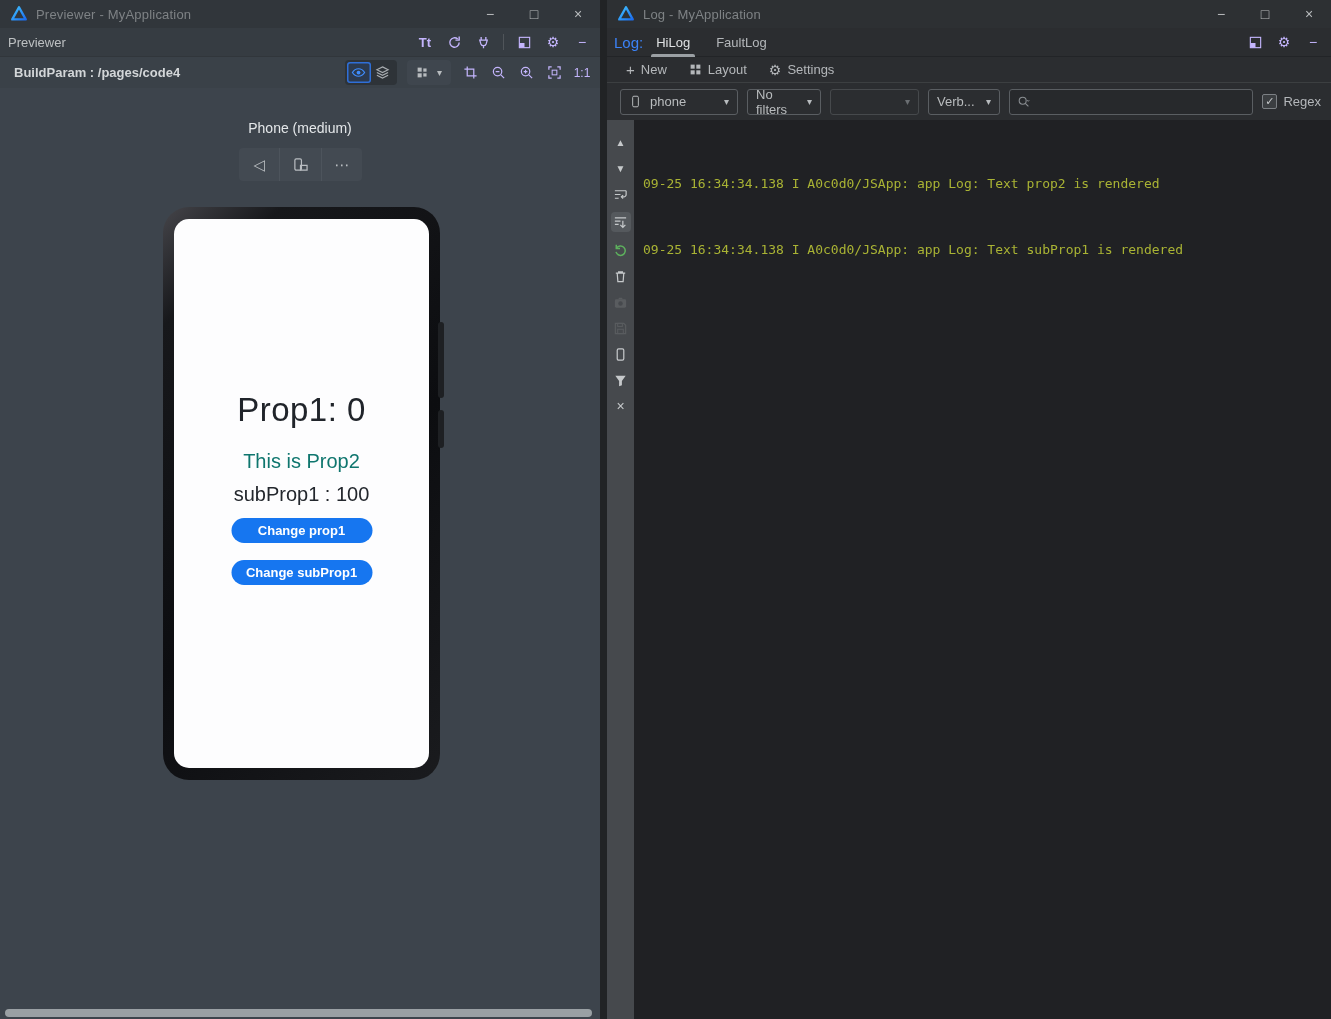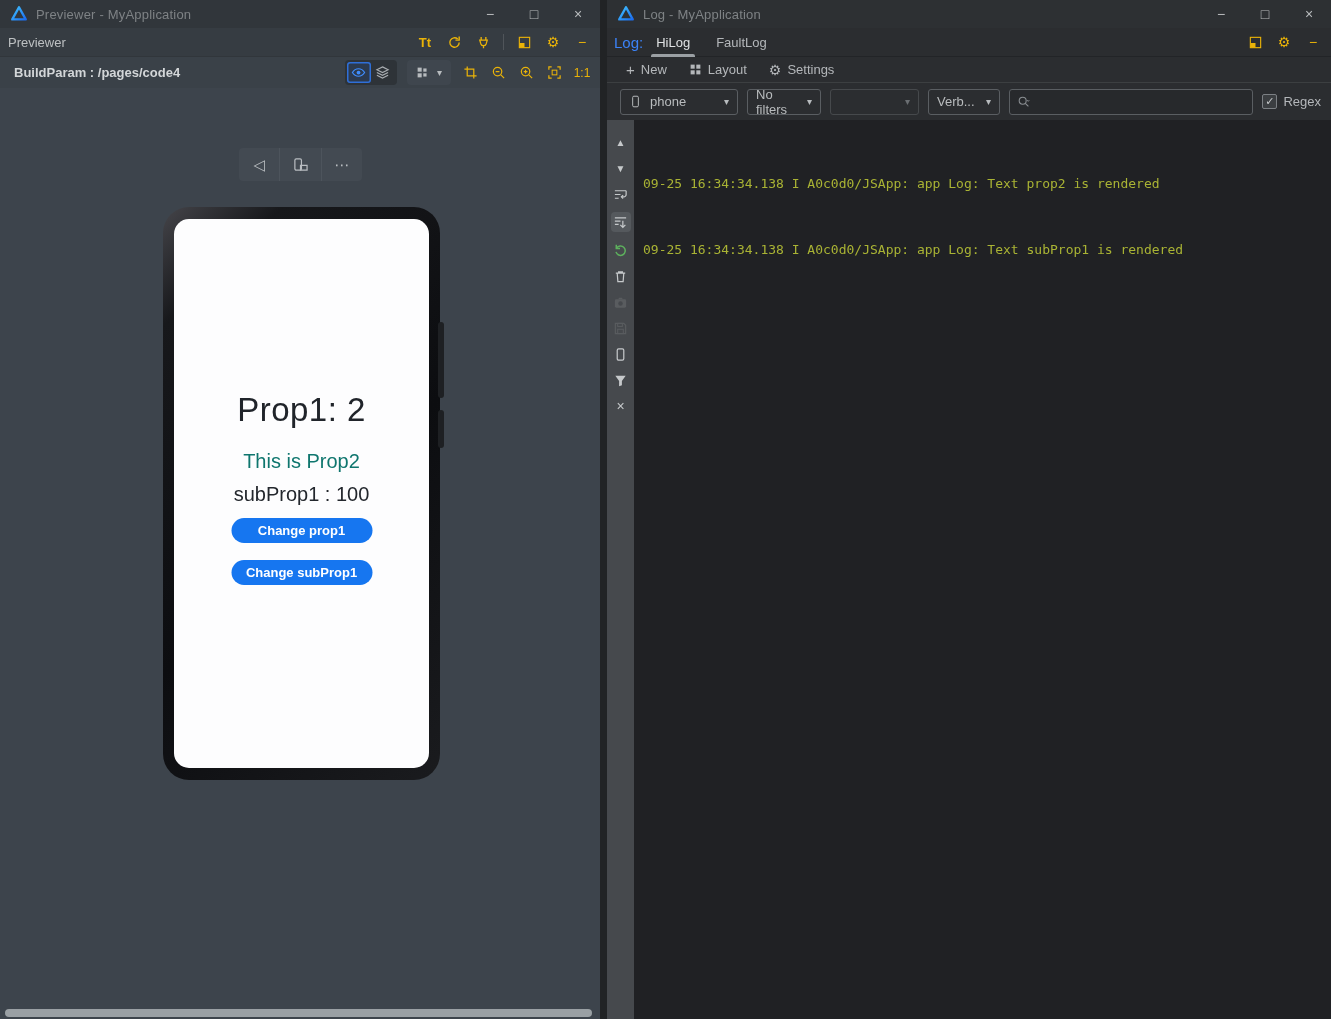--- a/index.html
+++ b/index.html
@@ -21,21 +21,21 @@
   .win-ctrl { width:44px; height:28px; display:flex; align-items:center; justify-content:center;
               color:#b9bcbe; font-size:14px; cursor:default; }
 
   
   .tabrow { height:29px; display:flex; align-items:center; flex:0 0 auto; }
   .win-left  .tabrow { background:#363c42; border-bottom:1px solid #31363b; }
   .win-right .tabrow { background:#2b2d30; border-bottom:1px solid #222427; }
   .tab-label { font-size:13px; color:#bdc0c2; padding:0 8px; }
   .tabrow-icons { margin-left:auto; display:flex; align-items:center; gap:11px; padding-right:9px; }
   .tool-ic { width:18px; height:18px; display:flex; align-items:center; justify-content:center;
-             color:#eab308; font-size:14px; }
+             color:#c4b5fd; font-size:14px; }
   .tool-ic svg { width:15px; height:15px; }
   .v-div { width:1px; height:16px; background:#50555a; }
 
   .log-label { font-size:15px; color:#3b82f6; padding-left:7px; }
   .log-tab { font-size:13px; color:#b4b7ba; padding:0 13px; height:29px; display:flex; align-items:center; position:relative; }
   .log-tab.active { color:#dfe1e3; }
   .log-tab.active::after { content:""; position:absolute; left:8px; right:8px; bottom:0; height:3px; background:#9ba0a4; border-radius:2px 2px 0 0; }
 
   
   .buildrow { height:31px; display:flex; align-items:center; background:#3a4148; flex:0 0 auto; padding-left:14px; }
@@ -216,37 +216,38 @@
           <svg viewBox="0 0 16 16">
               <path d="M2 5V2h3M11 2h3v3M14 11v3h-3M5 14H2v-3" fill="none" stroke="currentColor" stroke-width="1.3"></path>
               <rect x="5.5" y="5.5" width="5" height="5" fill="none" stroke="currentColor" stroke-width="1.1"></rect>
             </svg>
         </div>
         <div class="tool-ic" style="font-size:12px">1:1</div>
       </div>
     </div>
 
     <div class="preview-area">
+      <div class="device-label">Phone (medium)</div>
 
       <div class="nav-group">
         <div class="nav-cell">◁</div>
         <div class="nav-cell">
           <svg viewBox="0 0 18 16">
               <rect x="3" y="2" width="7" height="12" rx="1.5" fill="none" stroke="currentColor" stroke-width="1.3"></rect>
               <path d="M9 9h7v5H9z" fill="none" stroke="currentColor" stroke-width="1.3"></path>
             </svg>
         </div>
         <div class="nav-cell">⋯</div>
       </div>
 
       <div class="phone">
         <div class="side-btn volume"></div>
         <div class="side-btn power"></div>
         <div class="phone-screen">
-          <div class="p-prop1">Prop1: 2</div>
+          <div class="p-prop1">Prop1: 0</div>
           <div class="p-prop2">This is Prop2</div>
           <div class="p-subprop1">subProp1 : 100</div>
           <button class="p-btn p-btn1">Change prop1</button>
           <button class="p-btn p-btn2">Change subProp1</button>
         </div>
       </div>
 
       <div class="h-scrollbar"></div>
     </div>
   </div>

